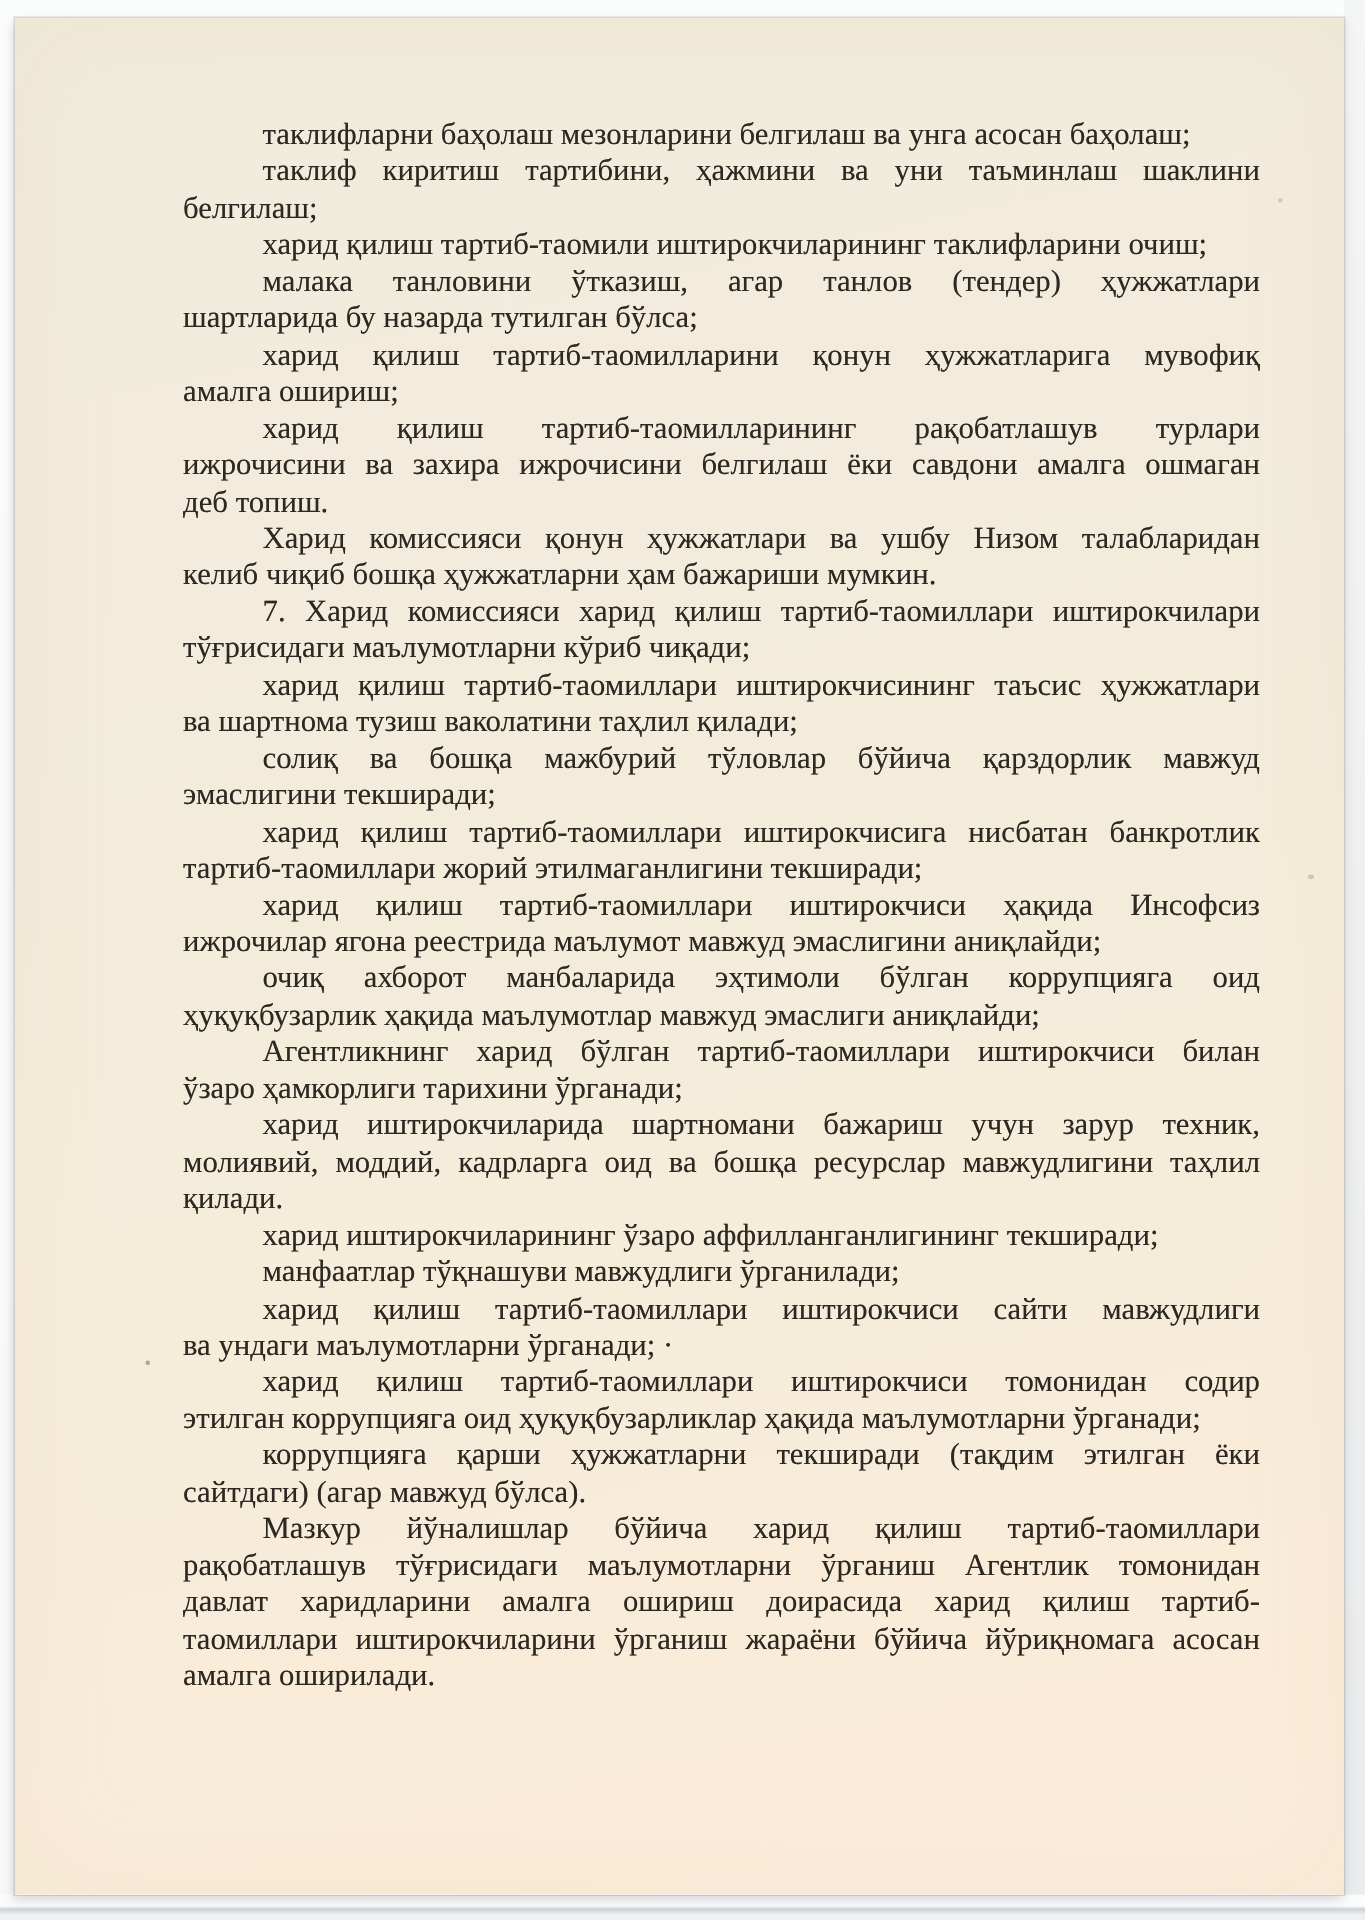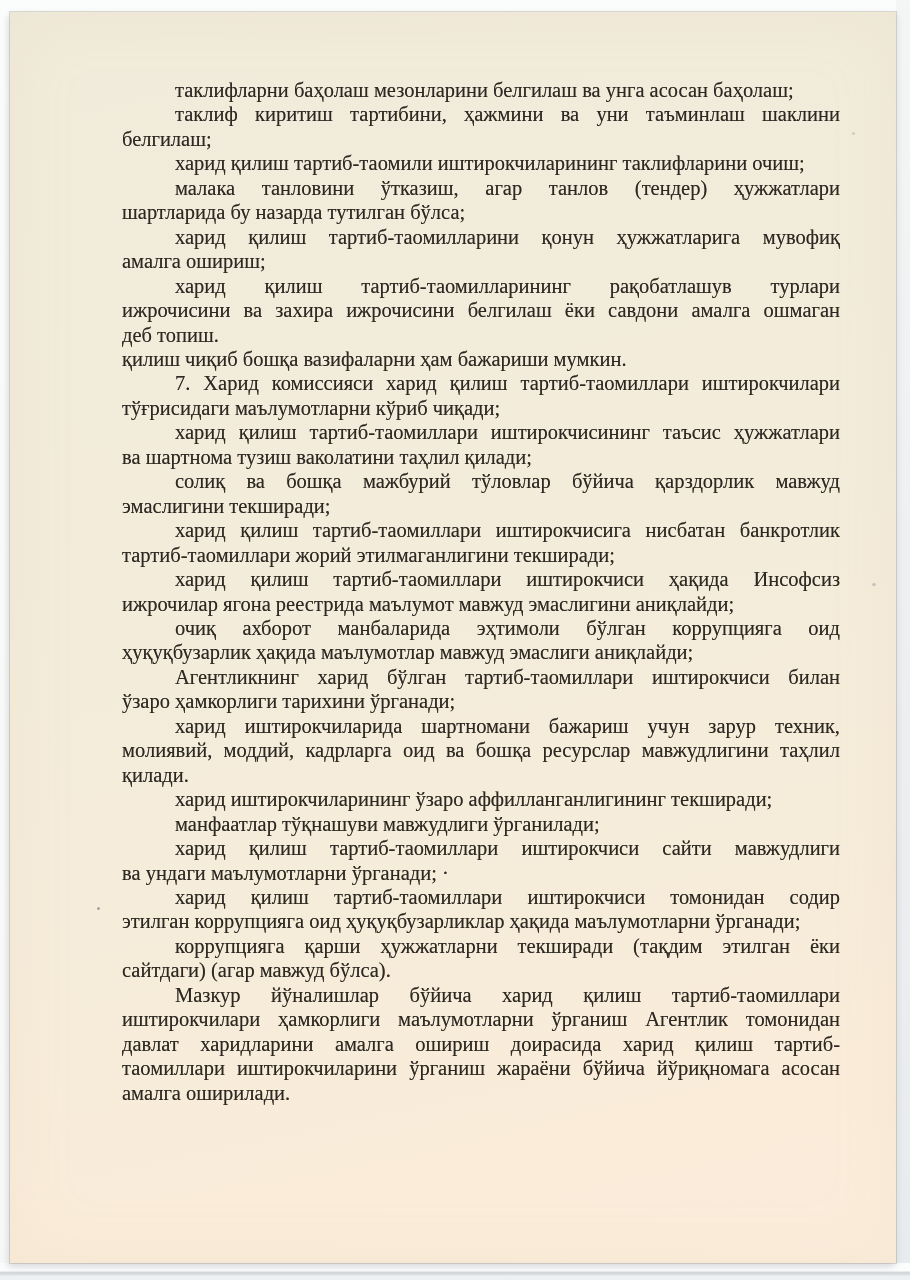--- a/index.html
+++ b/index.html
@@ -68,21 +68,22 @@
     <p class="para">
       <span class="ln f">харид қилиш тартиб-таомилларини қонун ҳужжатларига мувофиқ</span>
       <span class="ln n">амалга ошириш;</span>
     </p>
     <p class="para">
       <span class="ln f">харид қилиш тартиб-таомилларининг рақобатлашув турлари</span>
       <span class="ln">ижрочисини ва захира ижрочисини белгилаш ёки савдони амалга ошмаган</span>
       <span class="ln n">деб топиш.</span>
     </p>
     <p class="para">
-      <span class="ln n">қилиш чиқиб бошқа вазифаларни ҳам бажариши мумкин.</span>
+      <span class="ln f">Харид комиссияси қонун ҳужжатлари ва ушбу Низом талабларидан</span>
+      <span class="ln n">келиб чиқиб бошқа ҳужжатларни ҳам бажариши мумкин.</span>
     </p>
     <p class="para">
       <span class="ln f">7. Харид комиссияси харид қилиш тартиб-таомиллари иштирокчилари</span>
       <span class="ln n">тўғрисидаги маълумотларни кўриб чиқади;</span>
     </p>
     <p class="para">
       <span class="ln f">харид қилиш тартиб-таомиллари иштирокчисининг таъсис ҳужжатлари</span>
       <span class="ln n">ва шартнома тузиш ваколатини таҳлил қилади;</span>
     </p>
     <p class="para">
@@ -123,19 +124,19 @@
     <p class="para">
       <span class="ln f">харид қилиш тартиб-таомиллари иштирокчиси томонидан содир</span>
       <span class="ln n">этилган коррупцияга оид ҳуқуқбузарликлар ҳақида маълумотларни ўрганади;</span>
     </p>
     <p class="para">
       <span class="ln f">коррупцияга қарши ҳужжатларни текширади (тақдим этилган ёки</span>
       <span class="ln n">сайтдаги) (агар мавжуд бўлса).</span>
     </p>
     <p class="para">
       <span class="ln f">Мазкур йўналишлар бўйича харид қилиш тартиб-таомиллари</span>
-      <span class="ln">иштирокчилари ҳамкорлиги маълумотларни ўрганиш Агентлик томонидан</span>
+      <span class="ln">рақобатлашув тўғрисидаги маълумотларни ўрганиш Агентлик томонидан</span>
       <span class="ln">давлат харидларини амалга ошириш доирасида харид қилиш тартиб-</span>
       <span class="ln">таомиллари иштирокчиларини ўрганиш жараёни бўйича йўриқномага асосан</span>
       <span class="ln n">амалга оширилади.</span>
     </p>
   </div>
 </div>
 
 </body></html>

